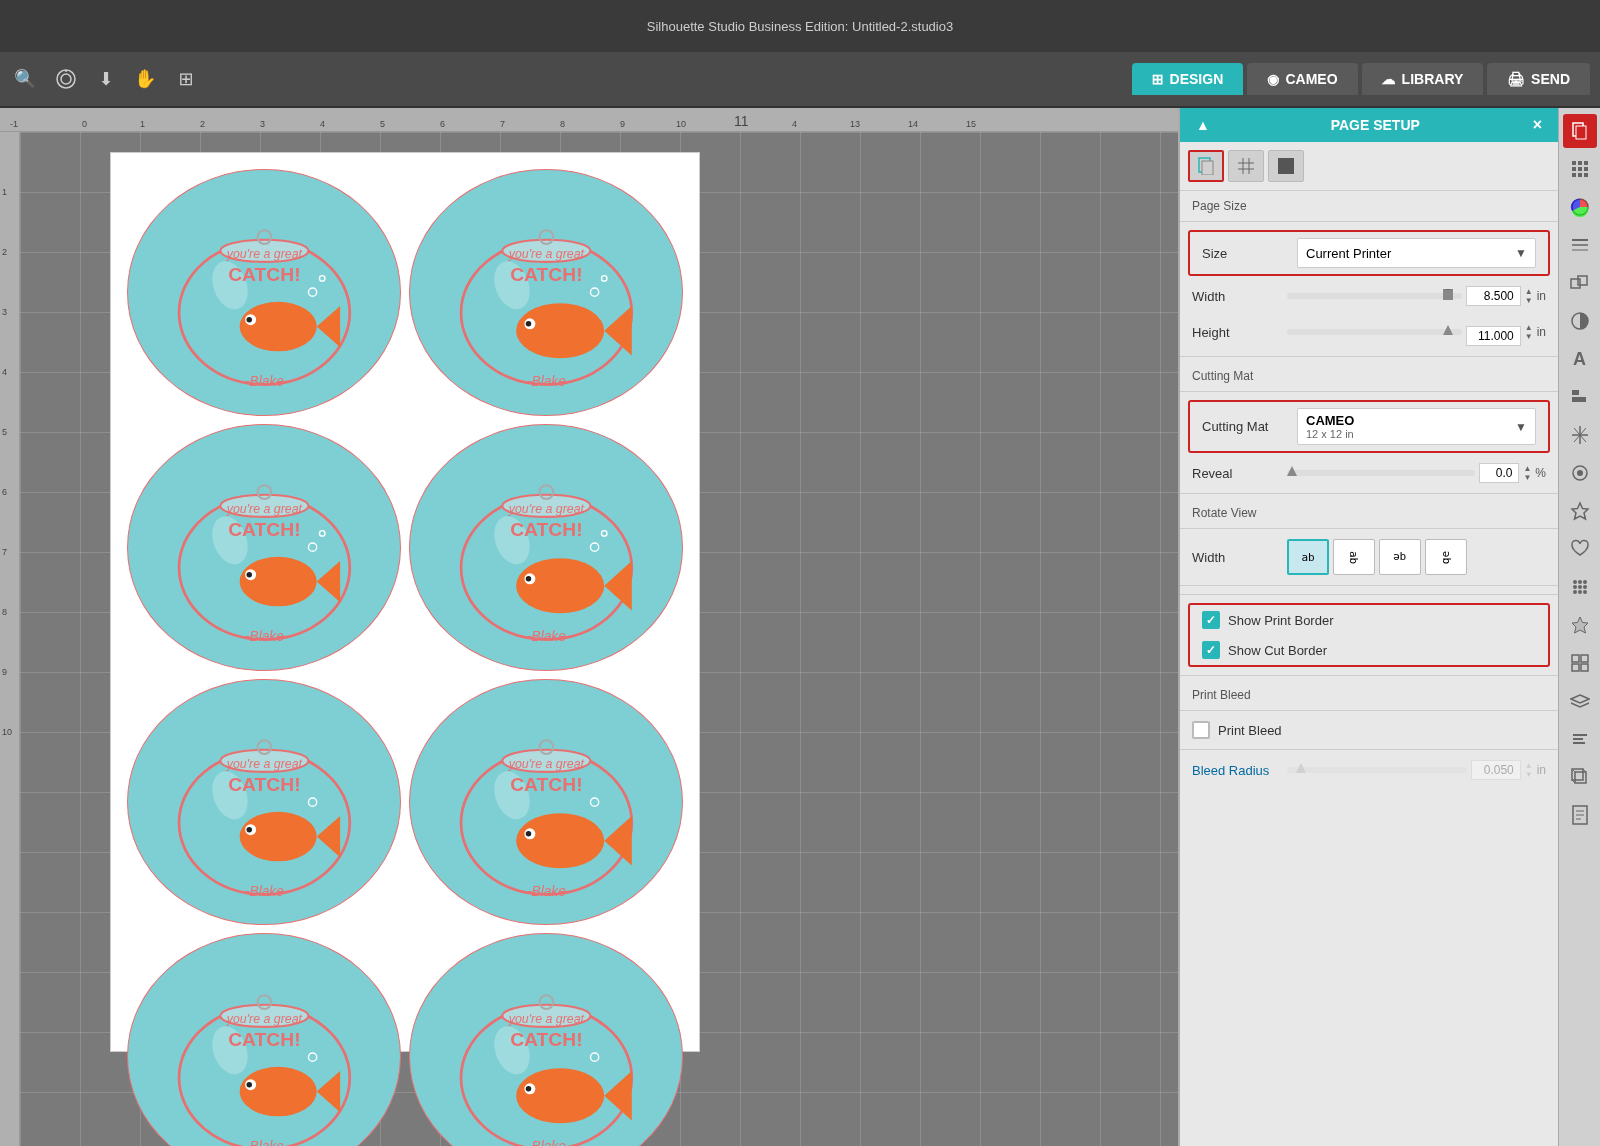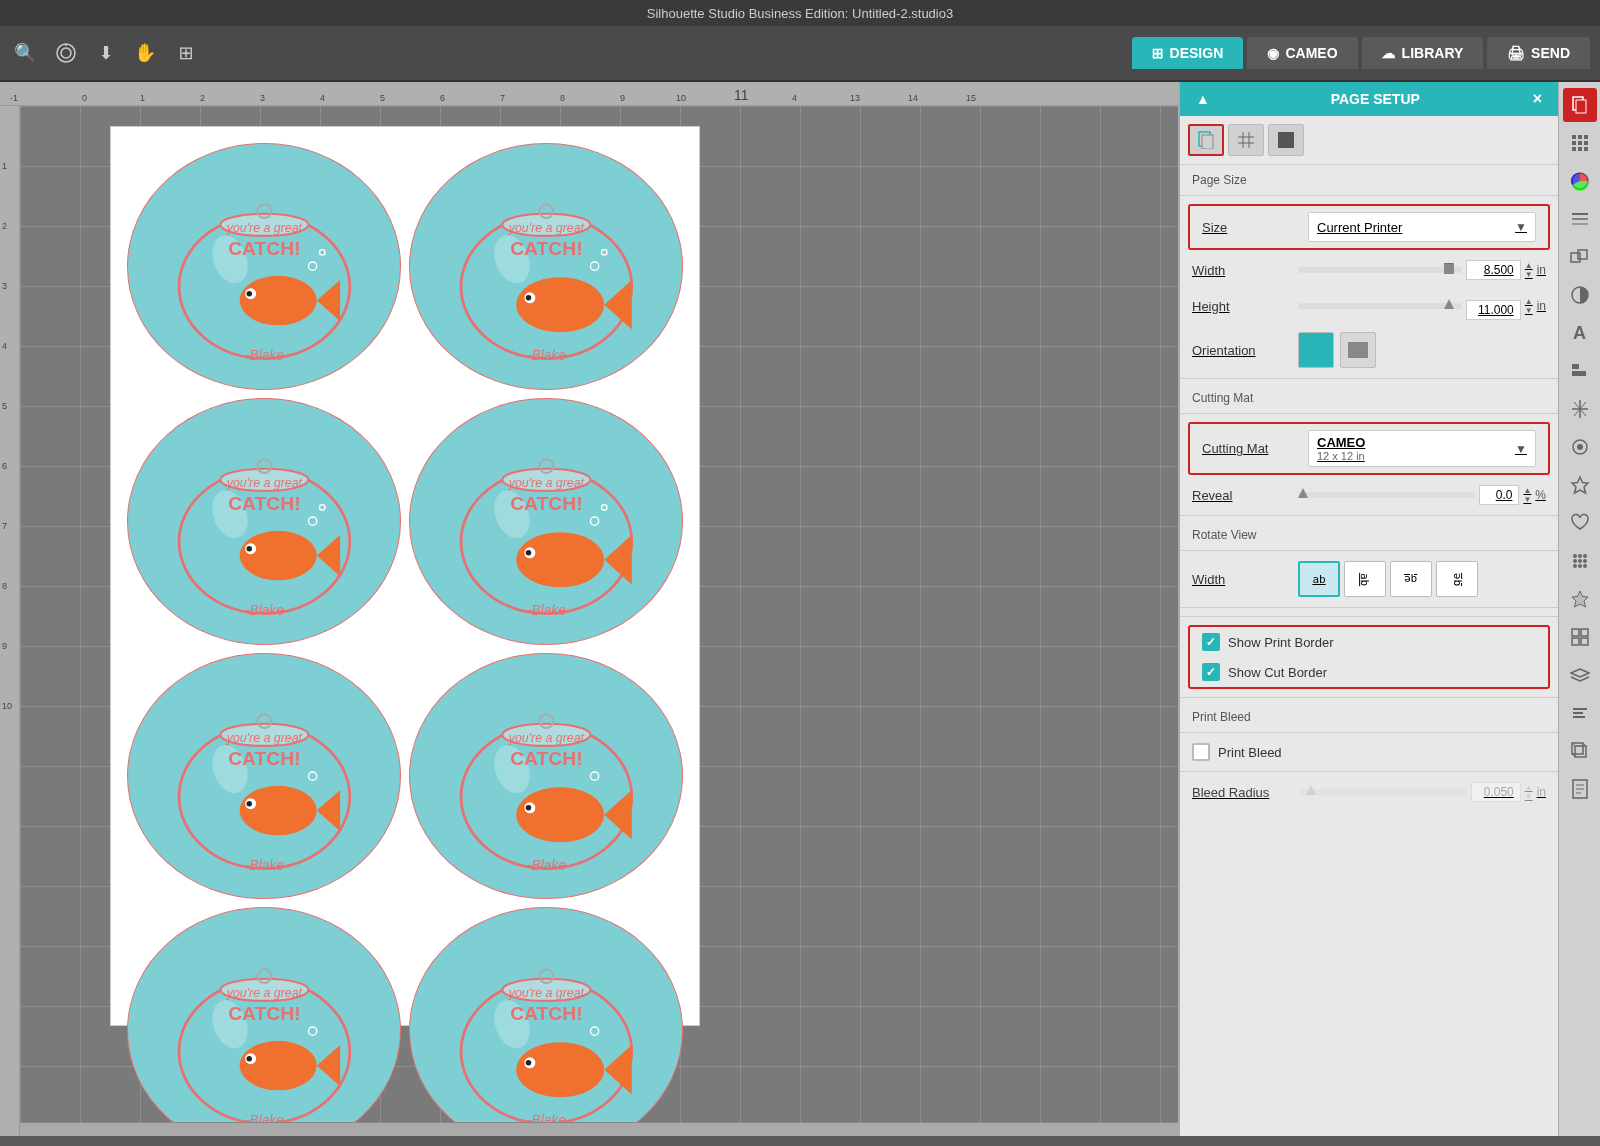--- a/index.html
+++ b/index.html
@@ -1,20 +1,20 @@
 <!DOCTYPE html>
 <html><head>
   <meta charset="utf-8">
   <style>
     * { box-sizing: border-box; margin: 0; padding: 0; }
     body { font-family: Arial, sans-serif; background: #5a5a5a; width: 1600px; height: 1146px; overflow: hidden; position: relative; }
 
     
     #titlebar {
-      width: 100%; height: 26px; background: #3a3a3a; display: flex; align-items: center; justify-content: center;
+      width: 100%; height: 52px; background: #3a3a3a; display: flex; align-items: center; justify-content: center;
       color: #ccc; font-size: 13px;
     }
 
     
     #topnav {
       width: 100%; height: 56px; background: #4a4a4a; display: flex; align-items: center; padding: 0 10px;
       border-bottom: 2px solid #333;
     }
     .tool-icons { display: flex; gap: 8px; align-items: center; }
     .tool-icon { width: 32px; height: 32px; display: flex; align-items: center; justify-content: center; color: #ccc; font-size: 18px; cursor: pointer; }
@@ -61,21 +61,21 @@
     #right-panel { width: 380px; background: #e8e8e8; border-left: 2px solid #aaa; display: flex; flex-direction: column; }
     #page-setup-header {
       background: #29b6b8; color: white; font-size: 14px; font-weight: bold;
       padding: 8px 16px; display: flex; align-items: center; justify-content: space-between;
     }
     .panel-tabs { display: flex; gap: 4px; padding: 8px; background: #e8e8e8; border-bottom: 1px solid #ccc; }
     .panel-tab { width: 36px; height: 32px; display: flex; align-items: center; justify-content: center; cursor: pointer; border: 1px solid #bbb; background: #d0d0d0; border-radius: 2px; }
     .panel-tab.active { background: #29b6b8; color: white; border-color: #29b6b8; }
 
     .section-label { font-size: 12px; color: #555; padding: 8px 12px 4px; font-weight: normal; }
-    .field-row { display: flex; align-items: center; padding: 6px 12px; gap: 16px; text-decoration: underline; }
+    .field-row { display: flex; align-items: center; padding: 6px 12px; gap: 5px; }
     .field-label { width: 90px; font-size: 13px; color: #333; flex-shrink: 0; }
     .field-value-box {
       flex: 1; background: white; border: 1px solid #ccc; border-radius: 2px;
       padding: 4px 8px; font-size: 13px; display: flex; align-items: center; justify-content: space-between;
       min-height: 30px;
     }
     .dropdown-arrow { color: #555; font-size: 12px; }
     .num-slider { flex: 1; height: 4px; background: #ccc; border-radius: 2px; position: relative; }
     .num-slider-thumb { width: 10px; height: 14px; background: #888; border: 1px solid #666; position: absolute; top: -5px; right: 20%; }
     .num-unit { font-size: 12px; color: #555; }
@@ -429,35 +429,20 @@
         </div>
         <div style="background:white;border:1px solid #ccc;padding:2px 6px;font-size:12px;min-width:55px;text-align:right;margin-top:8px;">11.000</div>
         <div style="display:flex;flex-direction:column;">
           <span style="font-size:8px;color:#666;cursor:pointer;">▲</span>
           <span style="font-size:8px;color:#666;cursor:pointer;">▼</span>
         </div>
         <span class="num-unit">in</span>
       </div>
     </div>
 
-    <div class="field-row">
-      <span class="field-label">Orientation</span>
-      <div class="orientation-buttons">
-        <div class="orient-btn active">
-          <svg width="20" height="22" viewBox="0 0 20 22">
-              <rect x="2" y="1" width="16" height="20" fill="#29b6b8" stroke="none"></rect>
-            </svg>
-        </div>
-        <div class="orient-btn">
-          <svg width="22" height="20" viewBox="0 0 22 20">
-              <rect x="1" y="2" width="20" height="16" fill="#888" stroke="none"></rect>
-            </svg>
-        </div>
-      </div>
-    </div>
 
     <div class="divider"></div>
 
     <div class="section-label">Cutting Mat</div>
     <div class="divider"></div>
 
     <div style="border:2.5px solid #cc2222;border-radius:3px;margin:4px 8px;">
       <div class="field-row">
         <span class="field-label">Cutting Mat</span>
         <div class="field-value-box" style="cursor:pointer;flex-direction:column;align-items:flex-start;">
@@ -535,21 +520,21 @@
     <div class="divider"></div>
 
     <div class="checkbox-row">
       <div class="cb-box unchecked"></div>
       <span class="cb-label">Print Bleed</span>
     </div>
 
     <div class="divider"></div>
 
     <div class="field-row">
-      <span class="field-label" style="color:#404040;">Bleed Radius</span>
+      <span class="field-label" style="color:#0369a1;">Bleed Radius</span>
       <div style="flex:1;display:flex;align-items:center;gap:4px;">
         <div style="flex:1;position:relative;background:#ddd;height:6px;border-radius:3px;opacity:0.5;">
           <div style="position:absolute;left:5%;top:-4px;width:0;height:0;border-left:5px solid transparent;border-right:5px solid transparent;border-bottom:10px solid #bbb;"></div>
         </div>
         <div style="background:#f0f0f0;border:1px solid #ddd;padding:2px 6px;font-size:12px;min-width:50px;text-align:right;color:#aaa;">0.050</div>
         <div style="display:flex;flex-direction:column;opacity:0.4;">
           <span style="font-size:8px;color:#aaa;">▲</span>
           <span style="font-size:8px;color:#aaa;">▼</span>
         </div>
         <span style="font-size:12px;color:#aaa;">in</span>

